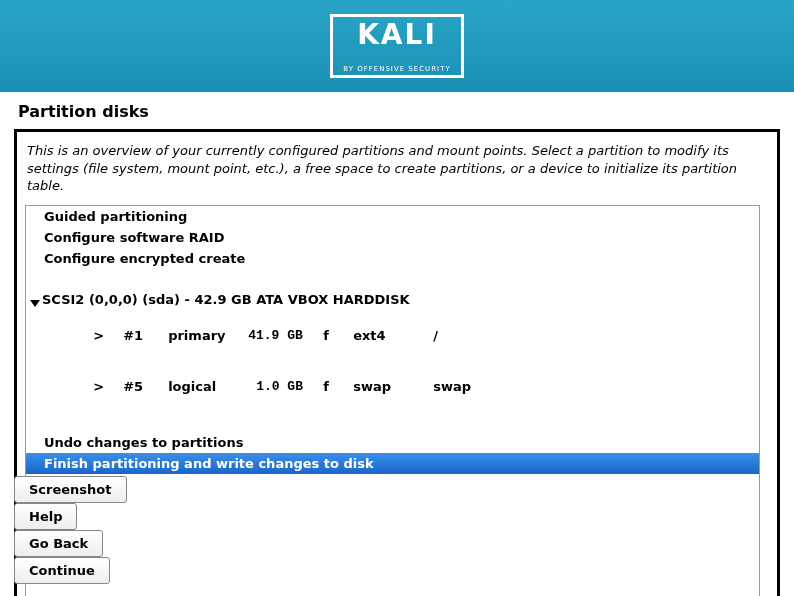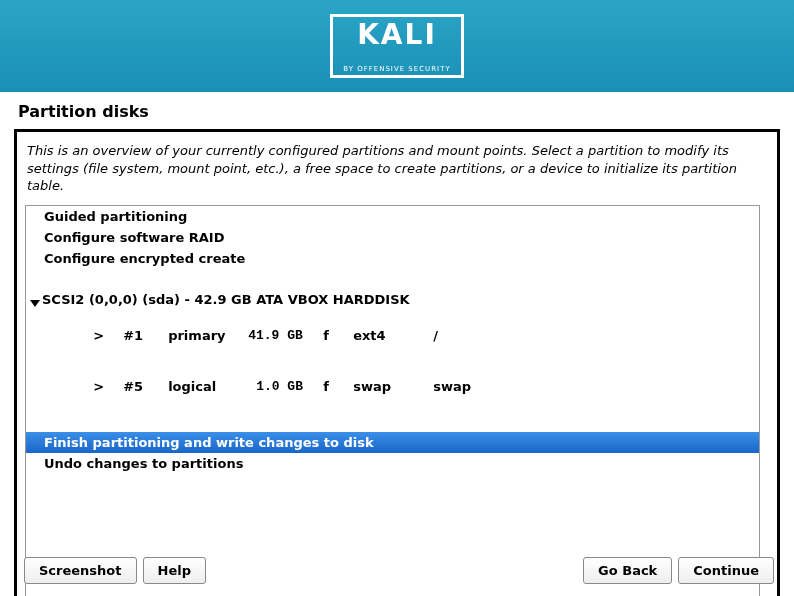--- a/index.html
+++ b/index.html
@@ -97,24 +97,25 @@
       background: #1e6fd6;
       background: linear-gradient(to bottom, #3a8fe8 0%, #1a66c8 100%);
       color: #fff;
     }
     .spacer-row {
       height: 20px;
     }
     .footer {
       position: absolute;
       bottom: 12px;
-      left: 24px;
+      left: 14px;
       right: 14px;
       display: flex;
       align-items: flex-start;
+      flex-direction: column;
     }
     .btn {
       border: 1px solid #888;
       background: linear-gradient(to bottom, #fff 0%, #eee 100%);
       padding: 5px 14px;
       font-weight: bold;
       font-size: 13px;
       border-radius: 3px;
       cursor: pointer;
       margin-right: 6px;
@@ -181,22 +182,22 @@
         <span class="col-type">logical</span>
         <span class="col-size" style="padding-left:8px">1.0 GB</span>
         <span class="col-flag">f</span>
         <span class="col-fs">swap</span>
         <span class="col-mount">swap</span>
       </span>
     </div>
 
     <div class="spacer-row"></div>
 
+    <div class="list-row">Undo changes to partitions</div>
     <div class="list-row selected">Finish partitioning and write changes to disk</div>
-    <div class="list-row">Undo changes to partitions</div>
   </div>
 </div>
 
 <div class="footer">
   <button class="btn">Screenshot</button>
   <button class="btn">Help</button>
   <div class="footer-spacer"></div>
   <button class="btn">Go Back</button>
   <button class="btn">Continue</button>
 </div>

